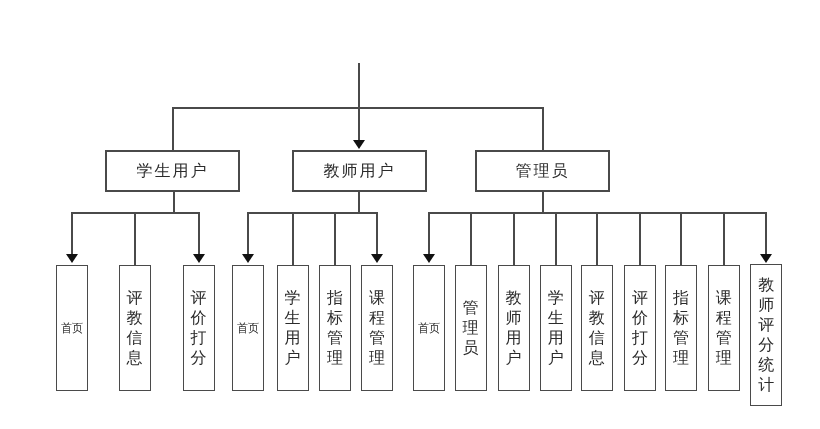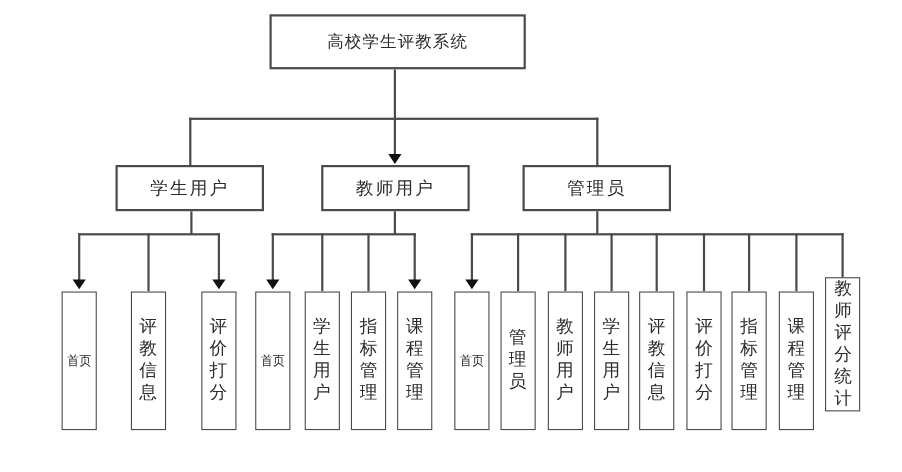--- a/index.html
+++ b/index.html
@@ -94,23 +94,20 @@
     <div class="arrow-down" style="left: 423px; top: 254px;"></div>
     <div class="line" style="left: 469.5px; top: 212px; width: 2px; height: 53px;"></div>
     <div class="line" style="left: 512.5px; top: 212px; width: 2px; height: 53px;"></div>
     <div class="line" style="left: 554.8px; top: 212px; width: 2px; height: 53px;"></div>
     <div class="line" style="left: 595.8px; top: 212px; width: 2px; height: 53px;"></div>
     <div class="line" style="left: 639px; top: 212px; width: 2px; height: 53px;"></div>
     <div class="line" style="left: 680px; top: 212px; width: 2px; height: 53px;"></div>
     <div class="line" style="left: 722.8px; top: 212px; width: 2px; height: 53px;"></div>
     <div class="line" style="left: 765.3px; top: 212px; width: 2px; height: 43px;"></div>
     <div class="arrow-down" style="left: 760.3px; top: 254px;"></div>
-    <div class="node root" style="left: 245px; top: 13px; width: 233px; height: 50px;">
-      <span class="label">高校学生评教系统</span>
-    </div>
     <div class="node l2" style="left: 105px; top: 150px; width: 135px; height: 42px;">
       <span class="label">学生用户</span>
     </div>
     <div class="node leaf" style="left: 55.5px; top: 265px; width: 32px; height: 126px;">
       <span class="label-h">首页</span>
     </div>
     <div class="node leaf" style="left: 118.5px; top: 265px; width: 32px; height: 126px;">
       <span class="label-v">评教信息</span>
     </div>
     <div class="node leaf" style="left: 182.5px; top: 265px; width: 32px; height: 126px;">
@@ -151,16 +148,16 @@
     </div>
     <div class="node leaf" style="left: 624px; top: 265px; width: 32px; height: 126px;">
       <span class="label-v">评价打分</span>
     </div>
     <div class="node leaf" style="left: 665px; top: 265px; width: 32px; height: 126px;">
       <span class="label-v">指标管理</span>
     </div>
     <div class="node leaf" style="left: 707.8px; top: 265px; width: 32px; height: 126px;">
       <span class="label-v">课程管理</span>
     </div>
-    <div class="node leaf" style="left: 750.3px; top: 252px; width: 32px; height: 122px;">
+    <div class="node leaf" style="left: 750.3px; top: 264px; width: 32px; height: 142px;">
       <span class="label-v">教师评分统计</span>
     </div>
   </div>
 
 </body></html>

